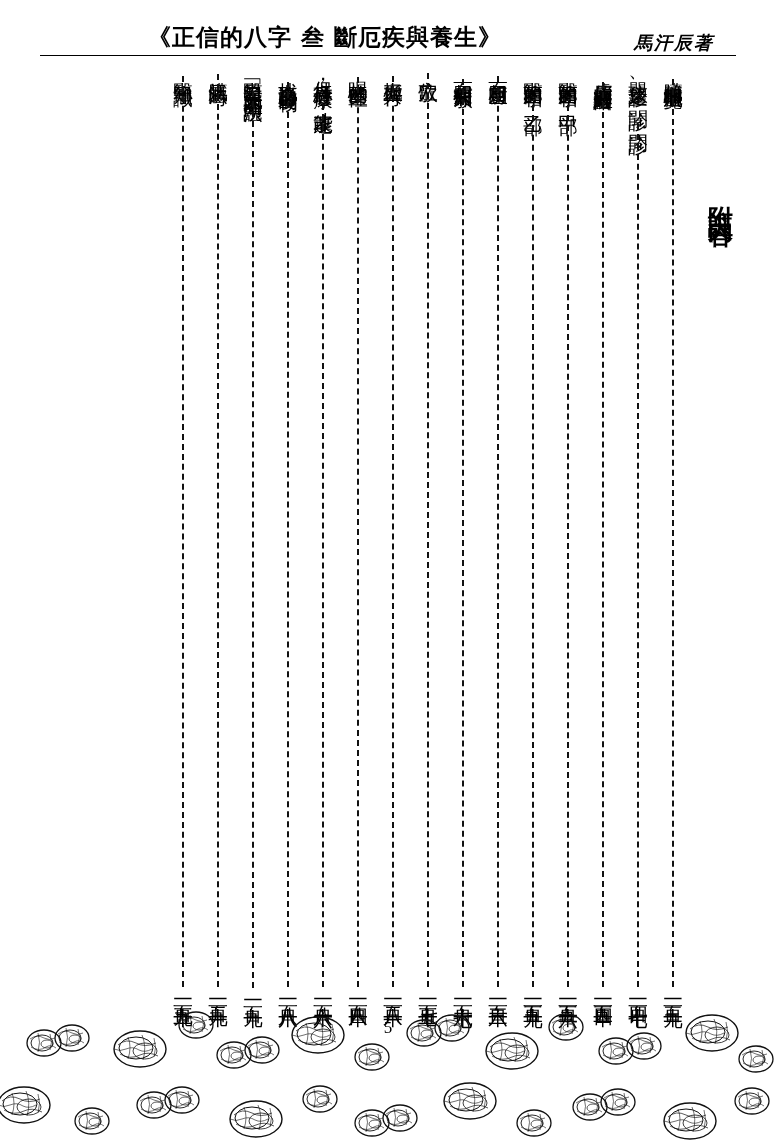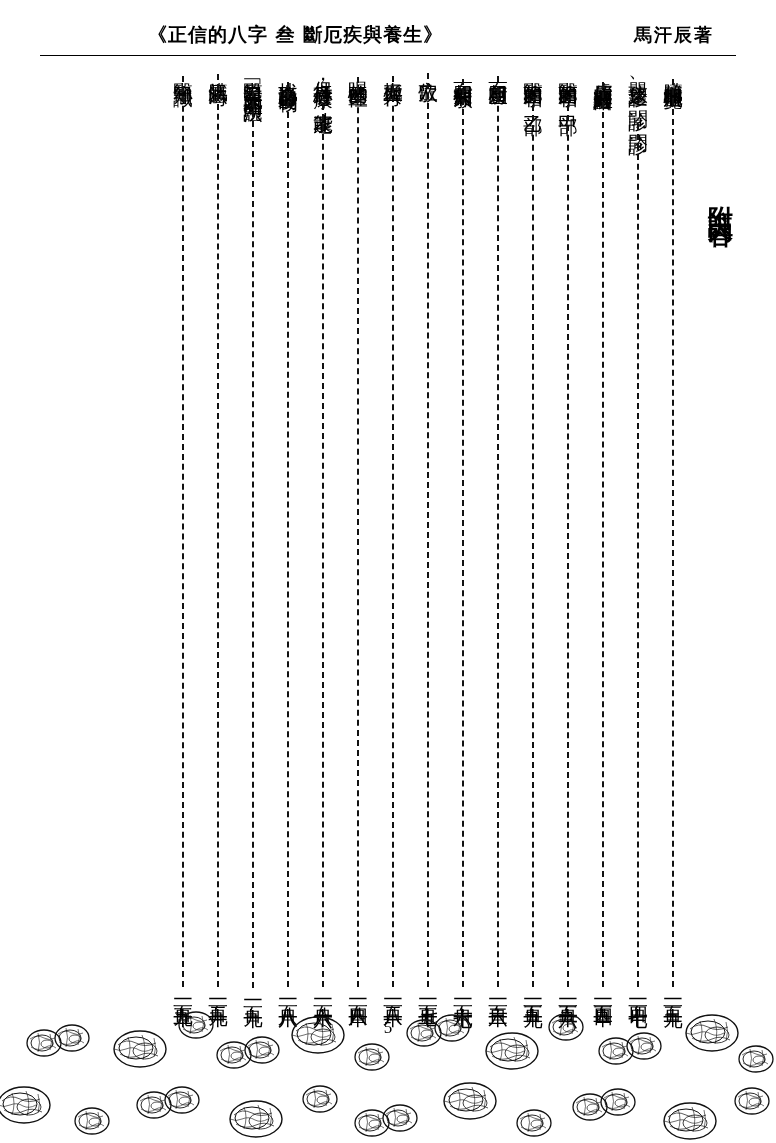--- a/index.html
+++ b/index.html
@@ -21,33 +21,34 @@
     position: absolute;
     top: 22px;
     left: 0;
     width: 776px;
     height: 34px;
   }
   .header-title {
     position: absolute;
     left: 148px;
     top: 0;
-    font-size: 19px;
+    font-size: 23px;
     font-weight: bold;
     letter-spacing: 1px;
     white-space: nowrap;
   }
   .header-author {
     position: absolute;
     right: 62px;
-    top: 1px;
+    top: 9px;
     font-size: 18px;
     font-weight: bold;
     letter-spacing: 2px;
     white-space: nowrap;
+    font-style: italic;
   }
   .header-rule {
     position: absolute;
     left: 40px;
     right: 40px;
     top: 33px;
     border-bottom: 1px solid #000;
   }
 
   

